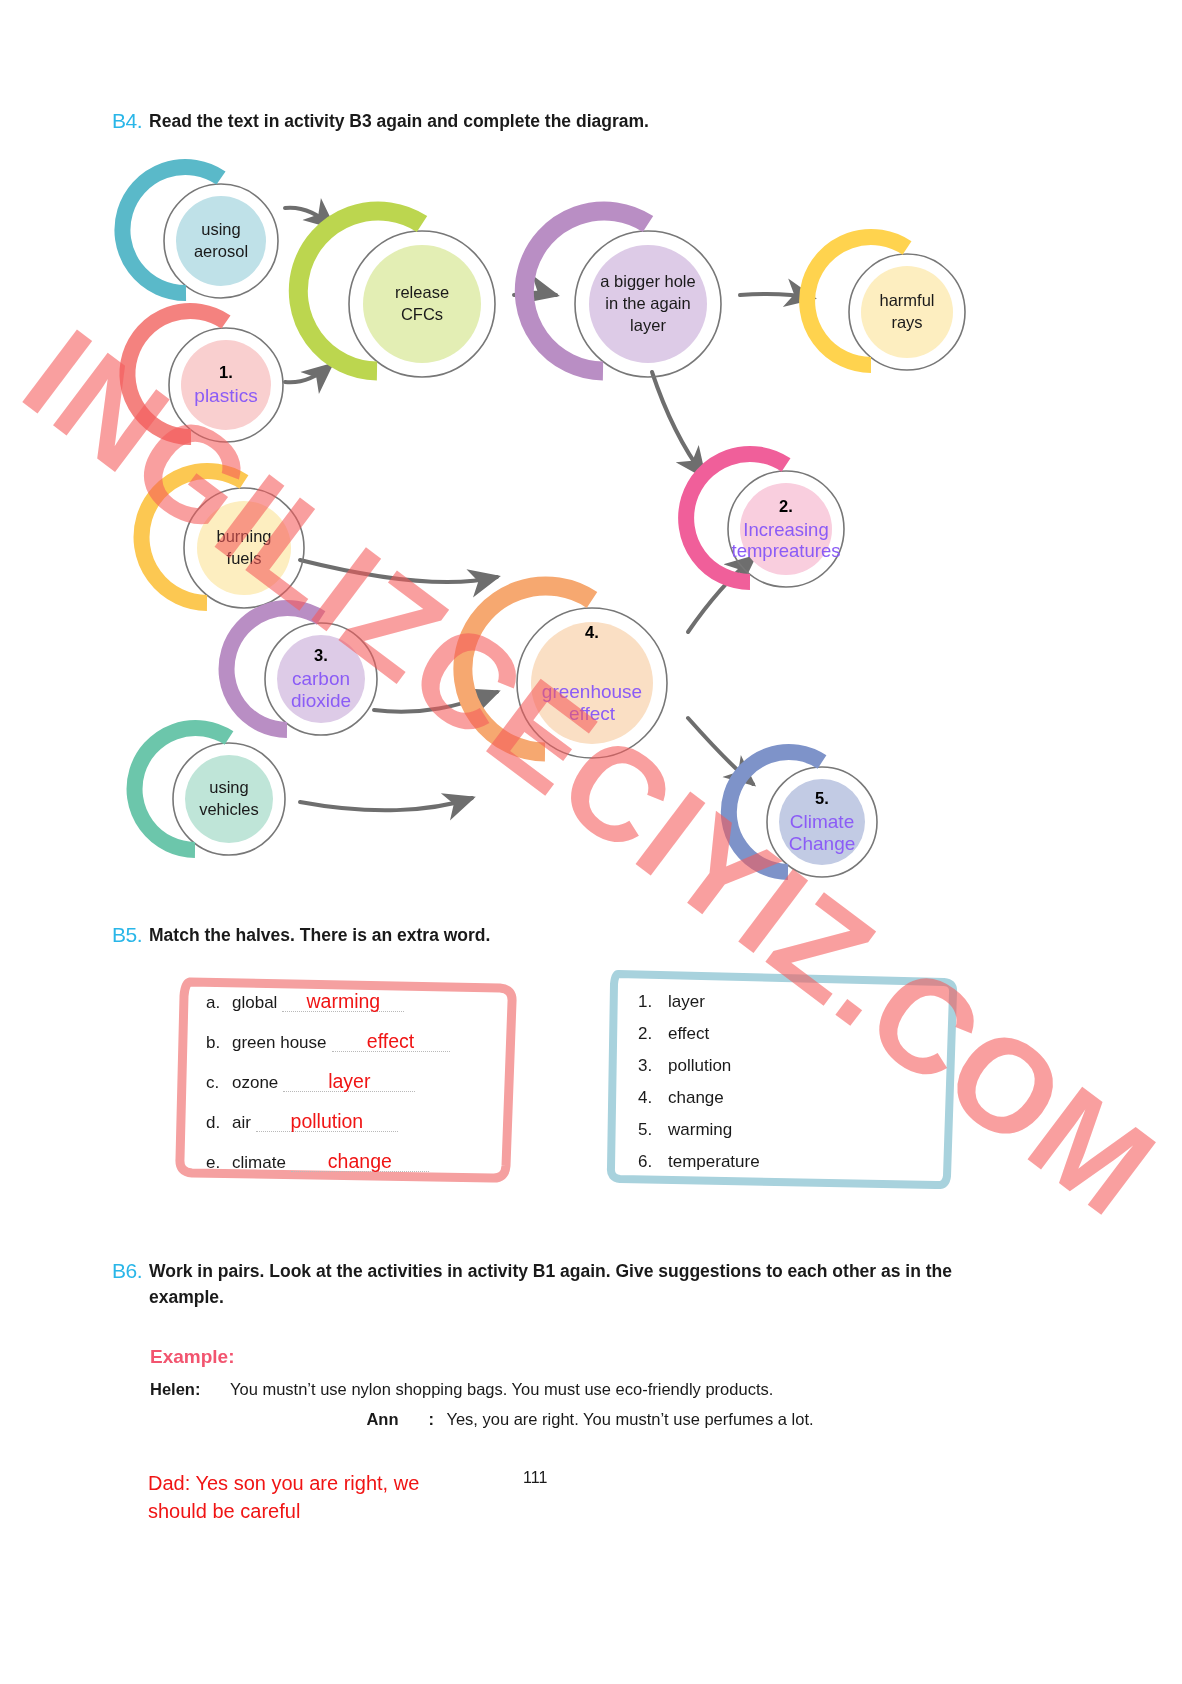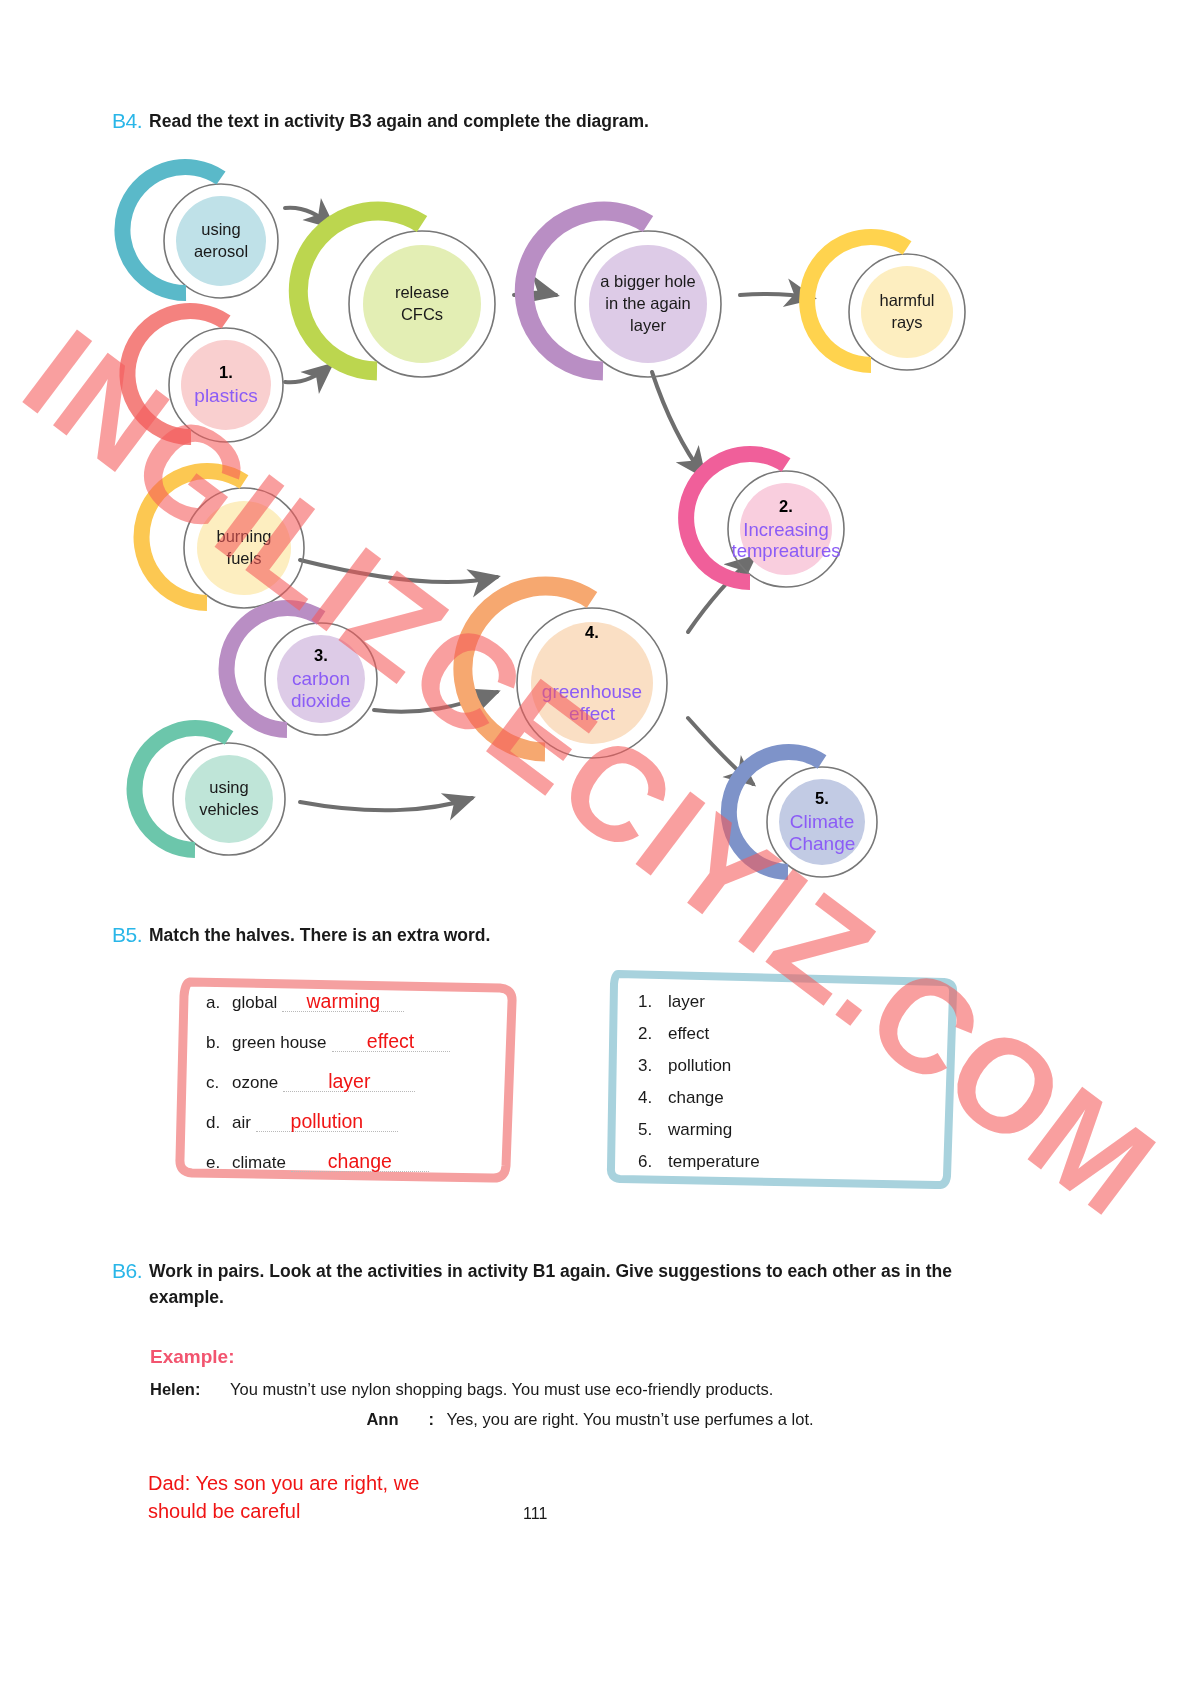--- a/index.html
+++ b/index.html
@@ -441,19 +441,19 @@
   <div class="dlg" style="left:150px; top:1408px; width:880px;justify-content:center;">
     <span class="who">Ann</span>
     <span class="colon">:</span>
     <span>Yes, you are right. You mustn’t use perfumes a lot.</span>
   </div>
 
 
   <div class="hand" style="left:148px; top:1470px; width:420px;">Dad: Yes son you are right, we
 should be careful</div>
 
-  <div class="pagenum" style="left:523px; top:1505px;text-align:right;">111</div>
+  <div class="pagenum" style="left:523px; top:1469px;text-align:right;">111</div>
 
   <div class="watermark">
     <div class="wm-text" style="left:88px; top:300px; transform: rotate(37deg);">INGILIZCECIYIZ.COM</div>
   </div>
 
 </div>
 
 </body></html>

